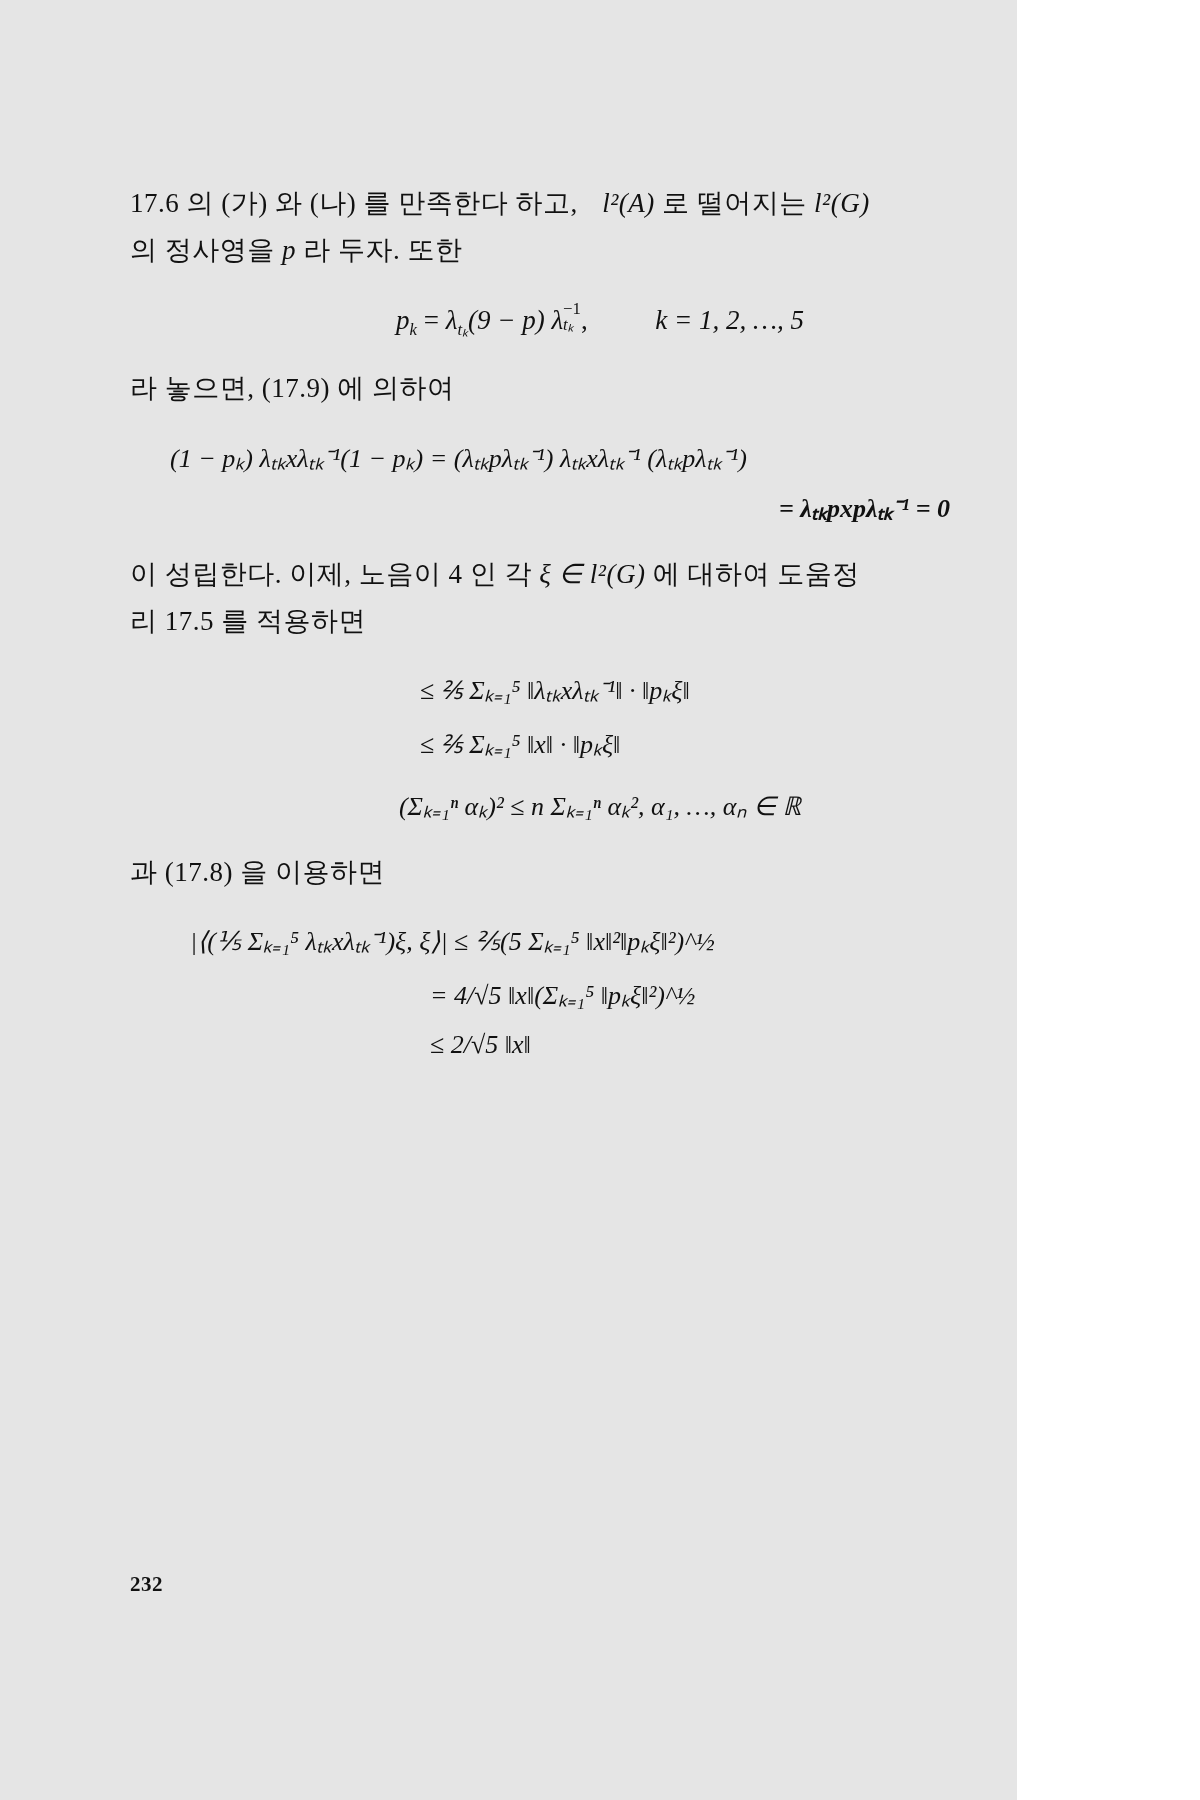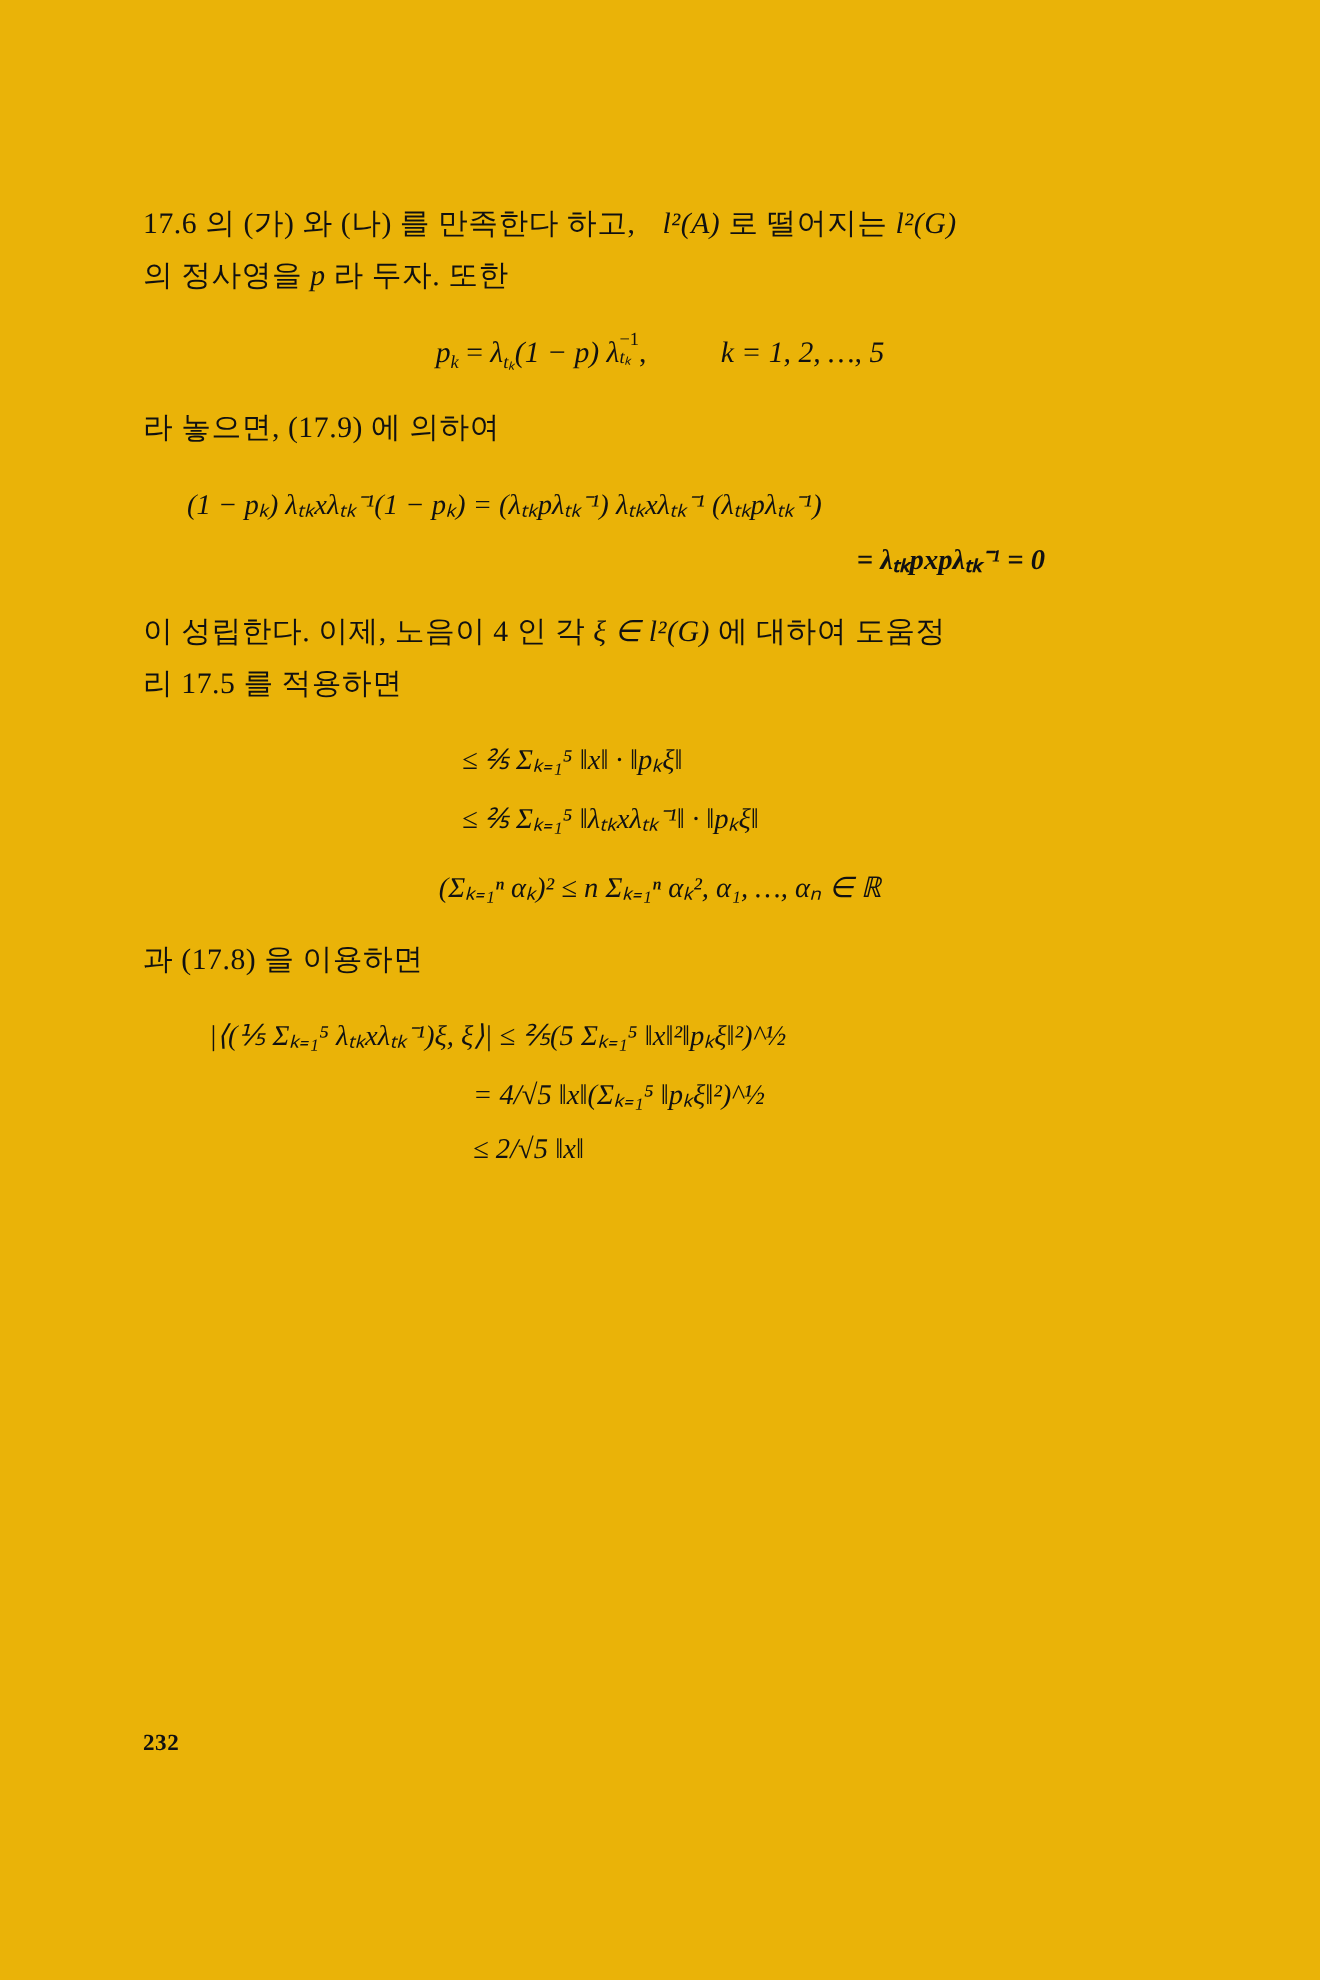--- a/index.html
+++ b/index.html
@@ -11,23 +11,23 @@
     width: 1200px;
     height: 1800px;
     font-family: "Liberation Serif", serif;
     color: #111111;
     position: relative;
     overflow: hidden;
   }
   .page {
     position: absolute;
     left: 0; top: 0;
-    width: 1200px;
+    width: 1017px;
     height: 1800px;
-    background: #eab308;
+    background: #e5e5e5;
   }
   .content {
     position: absolute;
     left: 130px;
     top: 180px;
     width: 940px;
   }
   .para {
     font-size: 27px;
     line-height: 1.75;
@@ -90,21 +90,21 @@
       <span>로 떨어지는</span>
       <span class="it">l²(G)</span><br>
       <span>의 정사영을</span>
       <span class="it">p</span>
       <span>라 두자. 또한</span>
     </p>
 
     <div class="eq-block eq-center">
       <span class="it">p</span><span class="sub">k</span>
       <span>=</span>
-      <span class="it">λ</span><span class="sub">tₖ</span><span class="it">(1 − p)</span>
+      <span class="it">λ</span><span class="sub">tₖ</span><span class="it">(9 − p)</span>
       <span class="it">λ</span><span class="subsup"><span class="u">−1</span><span class="l">tₖ</span></span><span>,</span>
       <span style="display:inline-block;width:54px"></span>
       <span class="it">k = 1, 2, …, 5</span>
     </div>
 
     <p class="para">라 놓으면, (17.9) 에 의하여</p>
 
     <div class="eq-block">
       <div class="eq-row" style="margin-left:40px;">
         <span class="it" style="font-size:26px">(1 − pₖ) λₜₖxλₜₖ⁻¹(1 − pₖ) = (λₜₖpλₜₖ⁻¹) λₜₖxλₜₖ⁻¹ (λₜₖpλₜₖ⁻¹)</span>
@@ -116,24 +116,24 @@
 
     <p class="para">
       <span>이 성립한다. 이제, 노음이 4 인 각</span>
       <span class="it">ξ ∈ l²(G)</span>
       <span>에 대하여 도움정</span><br>
       <span>리 17.5 를 적용하면</span>
     </p>
 
     <div class="eq-block">
       <div class="eq-row" style="margin-left:290px;margin-top:18px;">
-        <span class="it" style="font-size:26px">≤ ⅖ Σₖ₌₁⁵ ‖x‖ · ‖pₖξ‖</span>
+        <span class="it" style="font-size:26px">≤ ⅖ Σₖ₌₁⁵ ‖λₜₖxλₜₖ⁻¹‖ · ‖pₖξ‖</span>
       </div>
       <div class="eq-row" style="margin-left:290px;margin-top:18px;">
-        <span class="it" style="font-size:26px">≤ ⅖ Σₖ₌₁⁵ ‖λₜₖxλₜₖ⁻¹‖ · ‖pₖξ‖</span>
+        <span class="it" style="font-size:26px">≤ ⅖ Σₖ₌₁⁵ ‖x‖ · ‖pₖξ‖</span>
       </div>
     </div>
 
 
     <div class="eq-block eq-center">
       <span class="it" style="font-size:26px">(Σₖ₌₁ⁿ αₖ)² ≤ n Σₖ₌₁ⁿ αₖ²,    α₁, …, αₙ ∈ ℝ</span>
     </div>
 
     <p class="para">과 (17.8) 을 이용하면</p>
 

